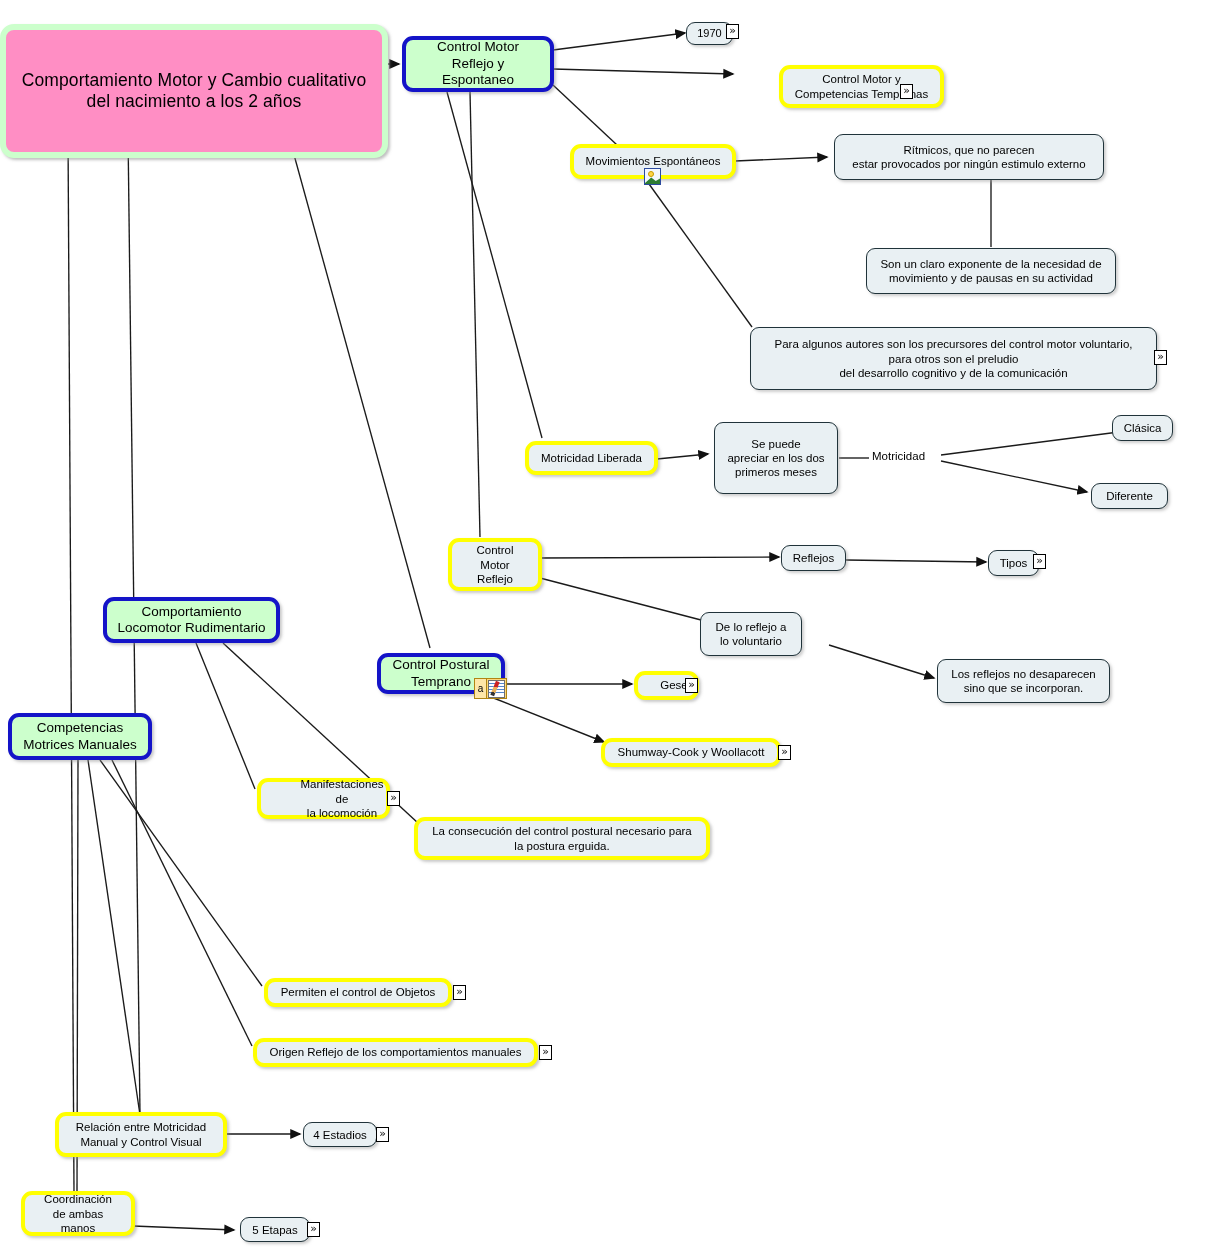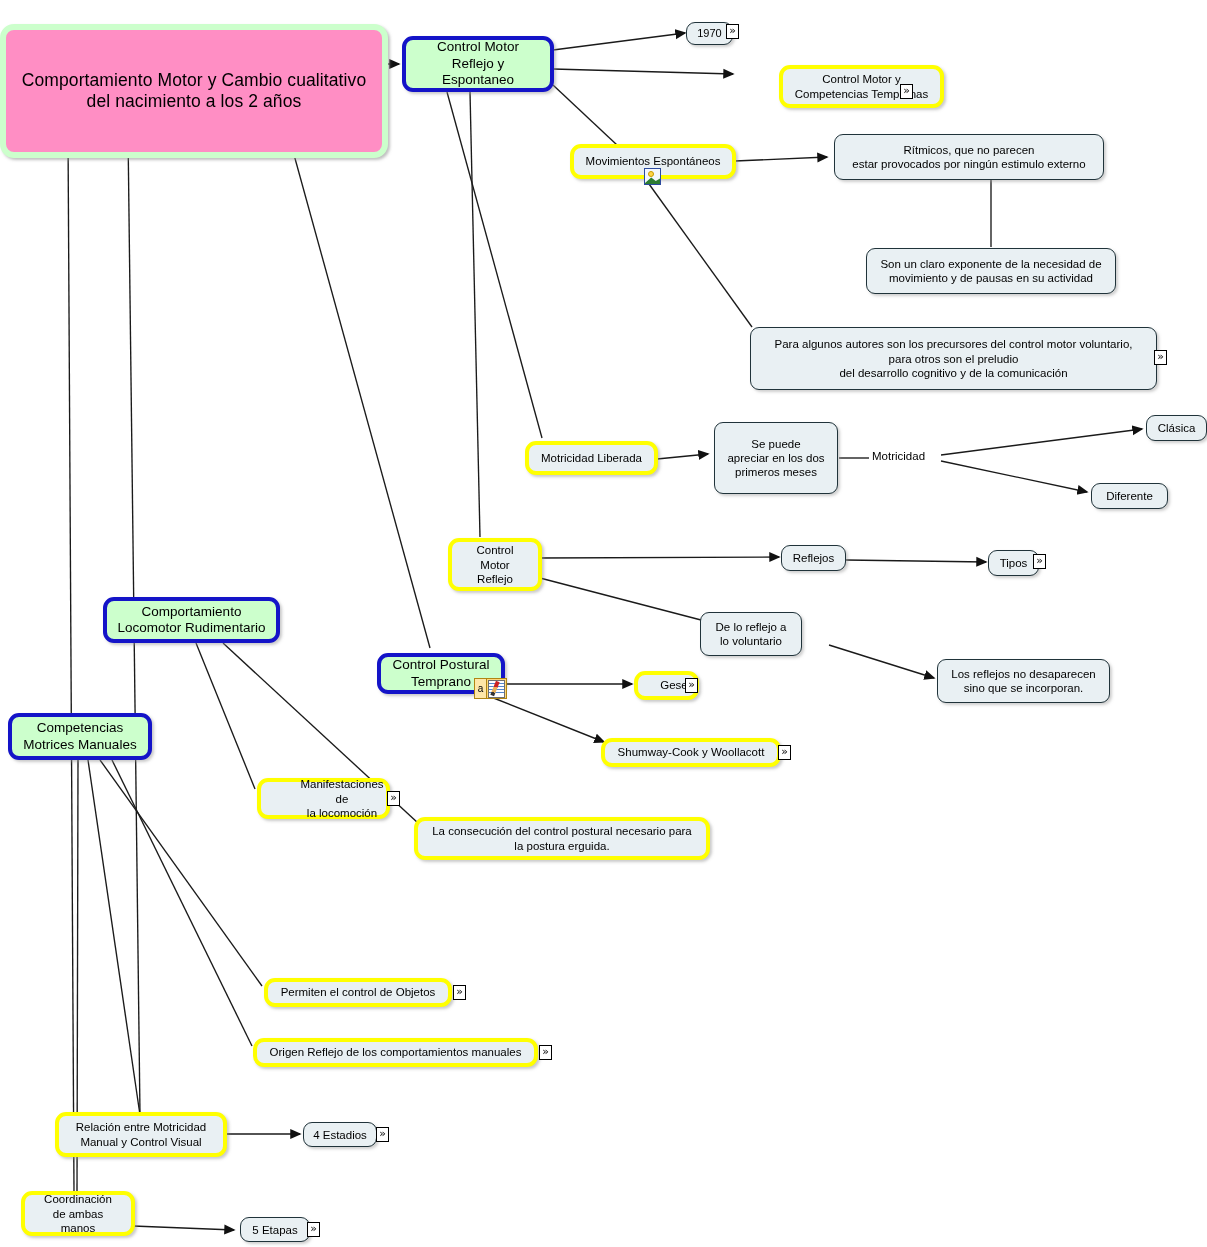--- a/index.html
+++ b/index.html
@@ -236,21 +236,21 @@
   <div class="badge-expand" style="left:1154px;top:350px;">»</div>
 
   <div class="node n-yel" style="left:525px;top:441px;width:133px;height:34px;">Motricidad Liberada</div>
 
   <div class="node n-plain" style="left:714px;top:422px;width:124px;height:72px;">Se puede
 apreciar en los dos
 primeros meses</div>
 
   <div class="n-label" style="left:869px;top:450px;">Motricidad</div>
 
-  <div class="node n-plain" style="left:1146px;top:415px;width:61px;height:26px;">Clásica</div>
+  <div class="node n-plain" style="left:1112px;top:415px;width:61px;height:26px;">Clásica</div>
 
   <div class="node n-plain" style="left:1091px;top:483px;width:77px;height:26px;">Diferente</div>
 
   <div class="node n-yel" style="left:448px;top:538px;width:94px;height:53px;">Control Motor
 Reflejo</div>
 
   <div class="node n-plain" style="left:781px;top:545px;width:65px;height:26px;">Reflejos</div>
 
   <div class="node n-plain" style="left:988px;top:550px;width:51px;height:26px;">Tipos</div>
   <div class="badge-expand" style="left:1033px;top:554px;">»</div>

